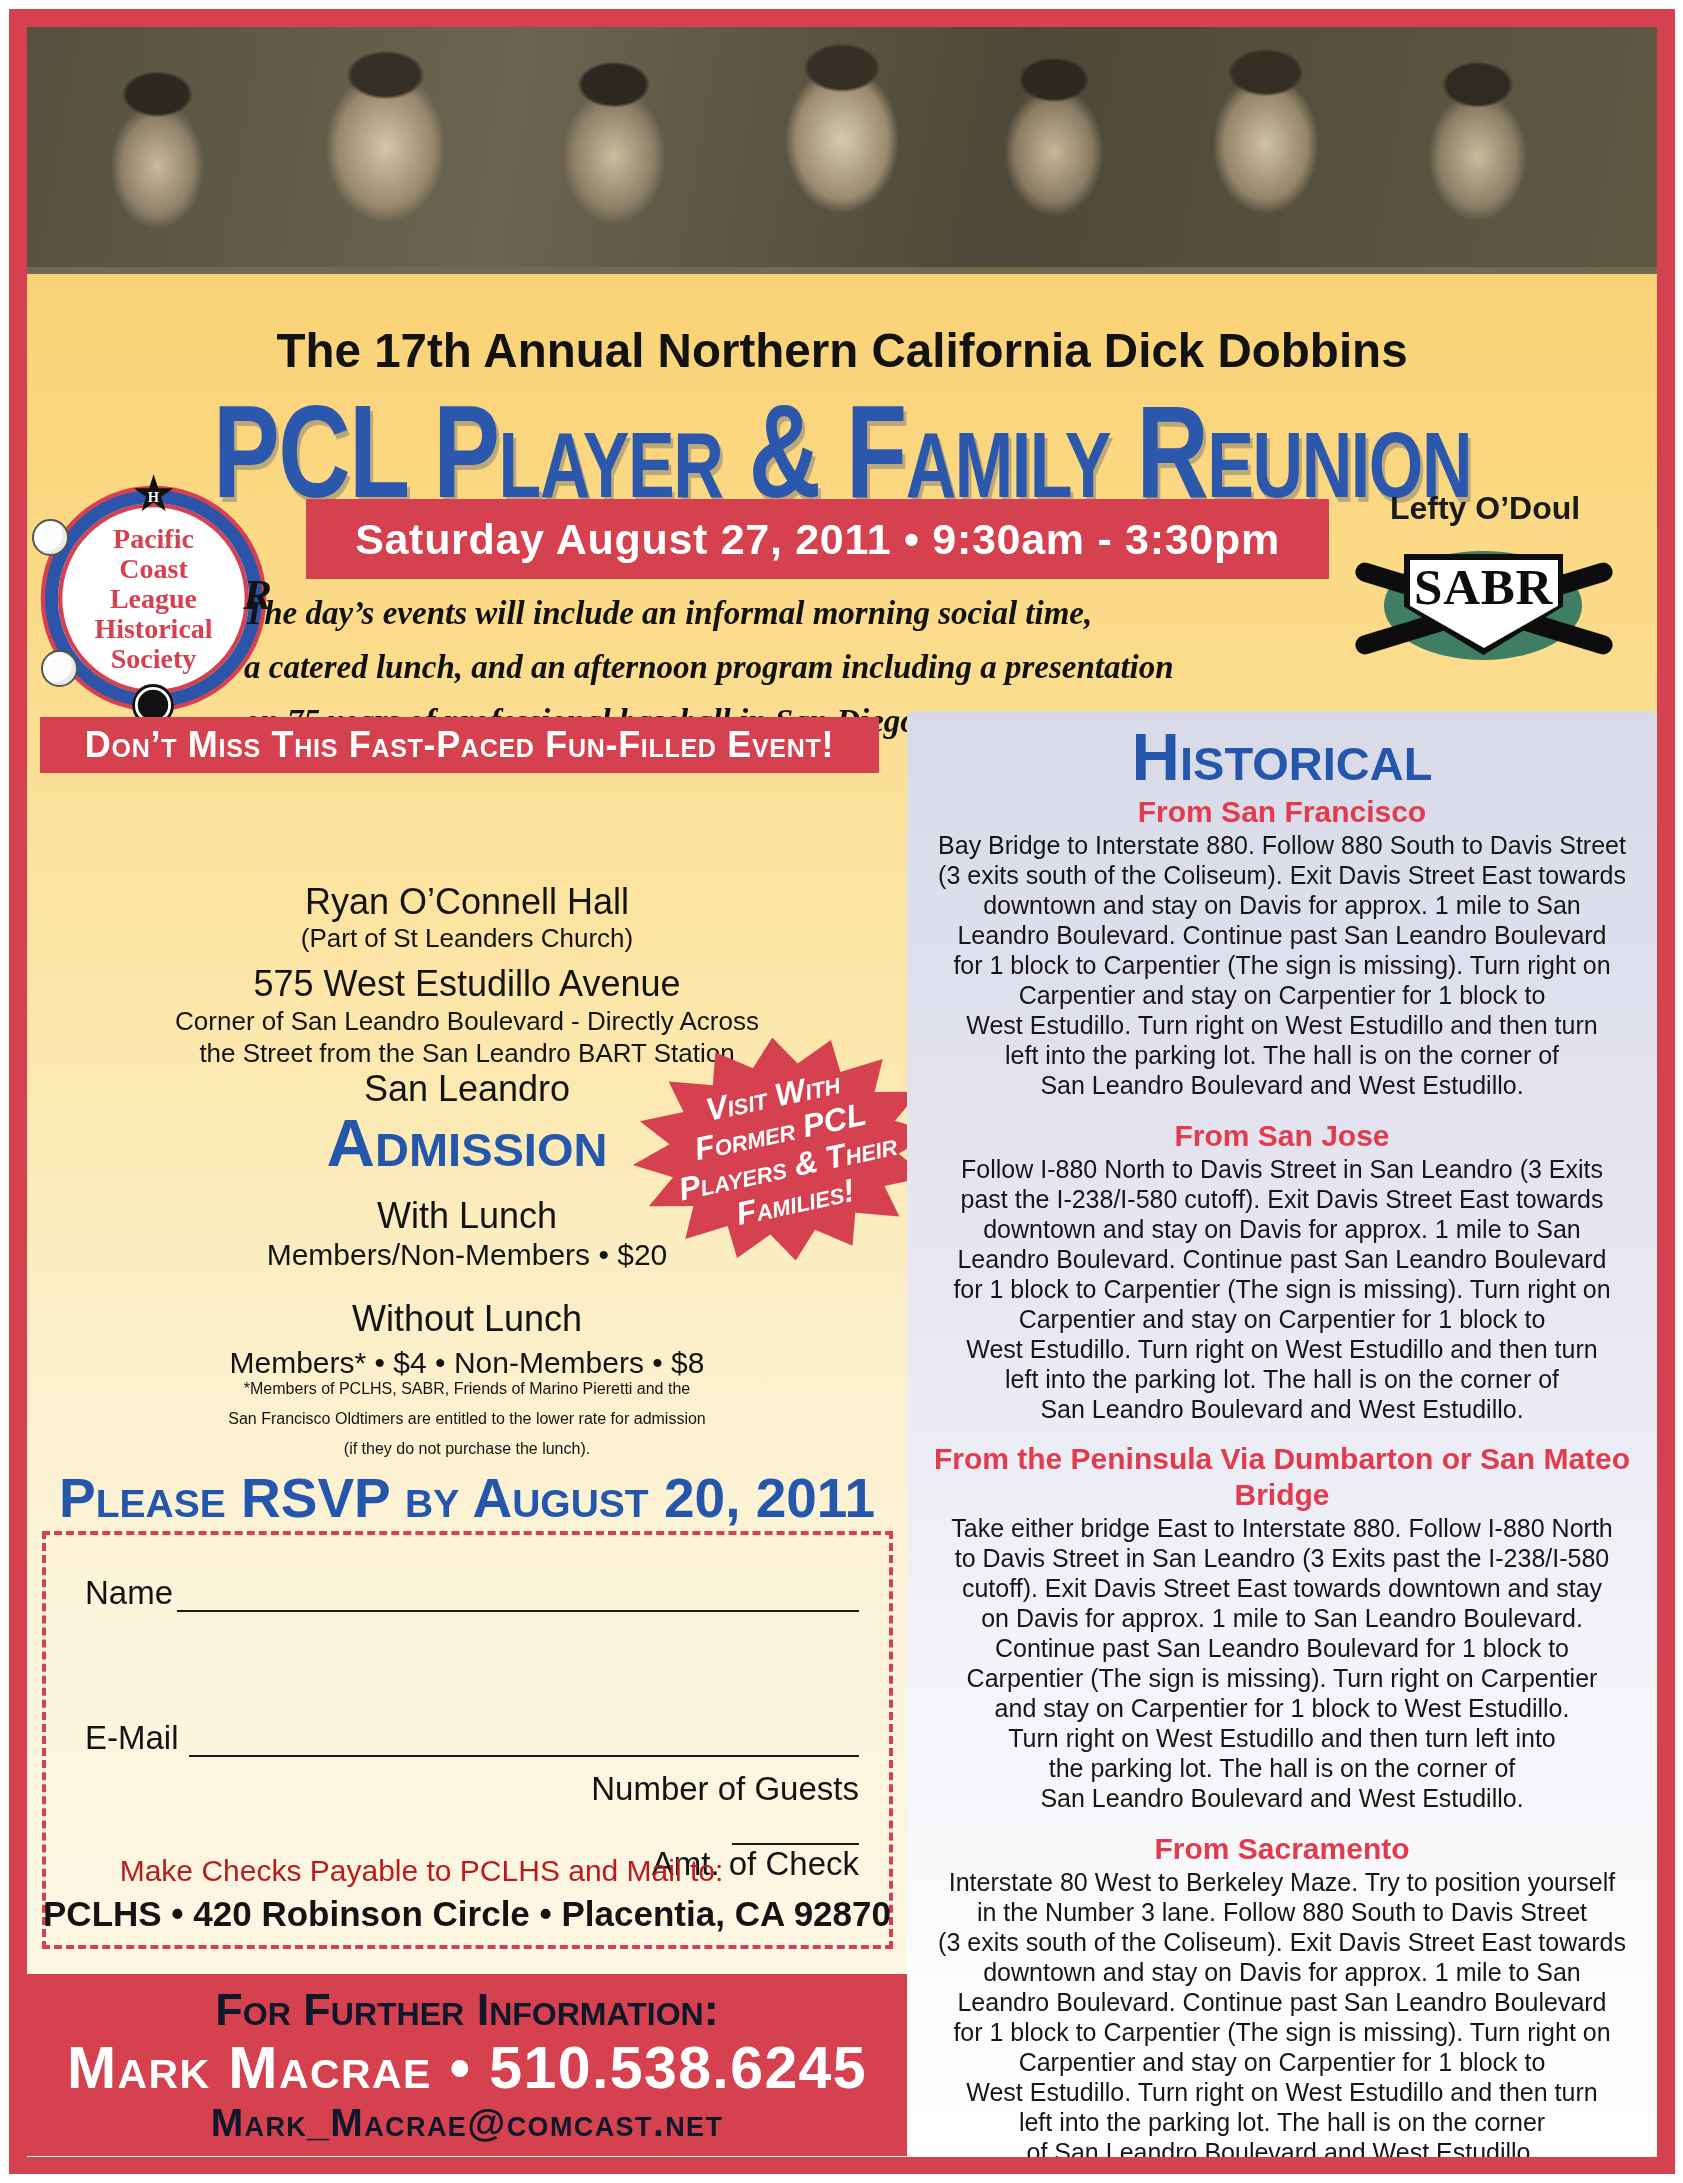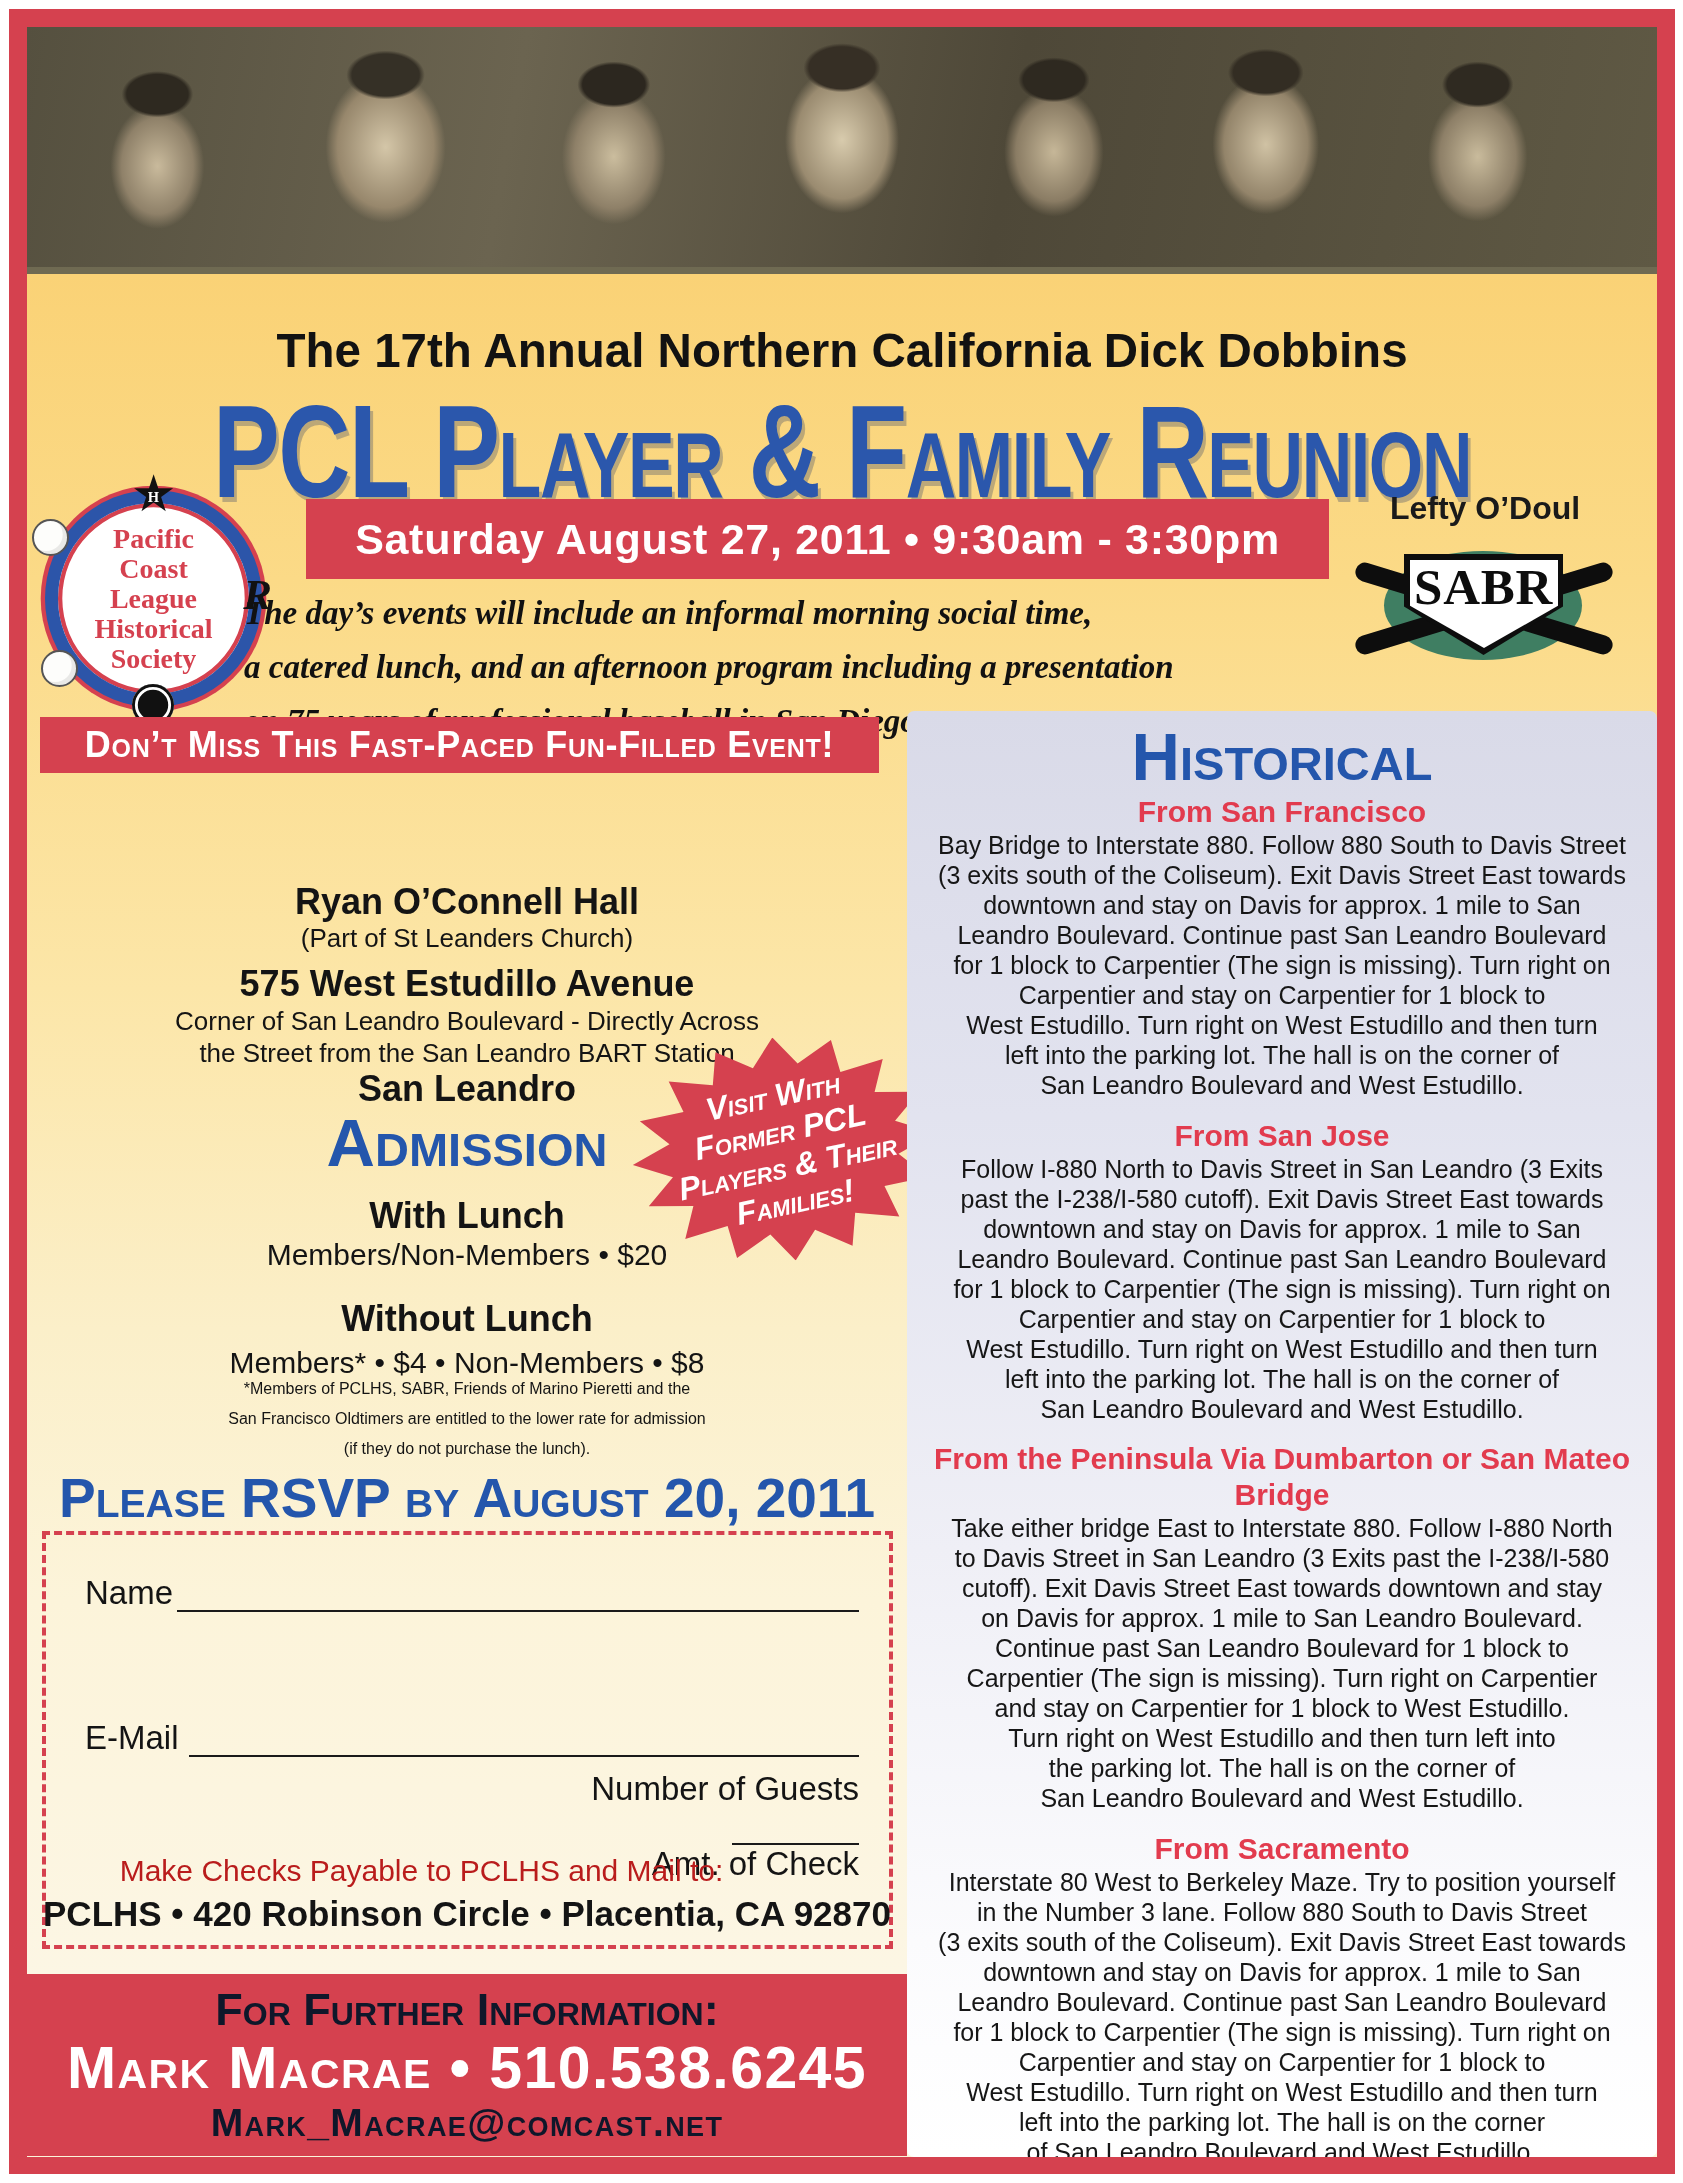--- a/index.html
+++ b/index.html
@@ -68,21 +68,21 @@
   
   .dont-miss{position:absolute;left:13px;top:690px;width:839px;height:56px;background:#D5414F;display:flex;align-items:center;justify-content:center;}
   .dont-miss span{color:#fff;font-size:36px;font-weight:bold;font-variant:small-caps;letter-spacing:0.7px;}
 
   .h-blue{position:absolute;left:0;width:880px;text-align:center;font-weight:bold;font-variant:small-caps;color:#2456AC;letter-spacing:0;}
   .h-location{top:753px;font-size:67px;}
   .h-admission{top:1077px;font-size:67px;}
   .h-rsvp{top:1439px;font-size:55px;}
 
   .l-line{position:absolute;left:0;width:880px;text-align:center;color:#141414;}
-  .bold50{font-size:36px;font-weight:bold;}
+  .bold50{font-size:36px;font-weight:normal;}
   .reg36{font-size:26px;}
   .reg42{font-size:30px;}
   .foot34{font-size:16px;line-height:30px;}
 
   
   .starburst{position:absolute;left:605px;top:1010px;width:304px;height:224px;transform:rotate(-6deg);}
   .starburst .shape{position:absolute;inset:0;background:#D5414F;
     clip-path:polygon(100% 50%,87.3% 57.4%,96.2% 69.1%,81.6% 71.1%,85.4% 85.4%,71.1% 81.6%,69.1% 96.2%,57.4% 87.3%,50% 100%,42.6% 87.3%,30.9% 96.2%,28.9% 81.6%,14.6% 85.4%,18.4% 71.1%,3.8% 69.1%,12.7% 57.4%,0% 50%,12.7% 42.6%,3.8% 30.9%,18.4% 28.9%,14.6% 14.6%,28.9% 18.4%,30.9% 3.8%,42.6% 12.7%,50% 0%,57.4% 12.7%,69.1% 3.8%,71.1% 18.4%,85.4% 14.6%,81.6% 28.9%,96.2% 30.9%,87.3% 42.6%);}
   .starburst .stxt{position:absolute;inset:0;display:flex;align-items:center;justify-content:center;text-align:center;transform:rotate(-6deg);color:#fff;font-weight:bold;font-style:italic;font-variant:small-caps;font-size:32px;line-height:36px;white-space:pre-line;}
 

